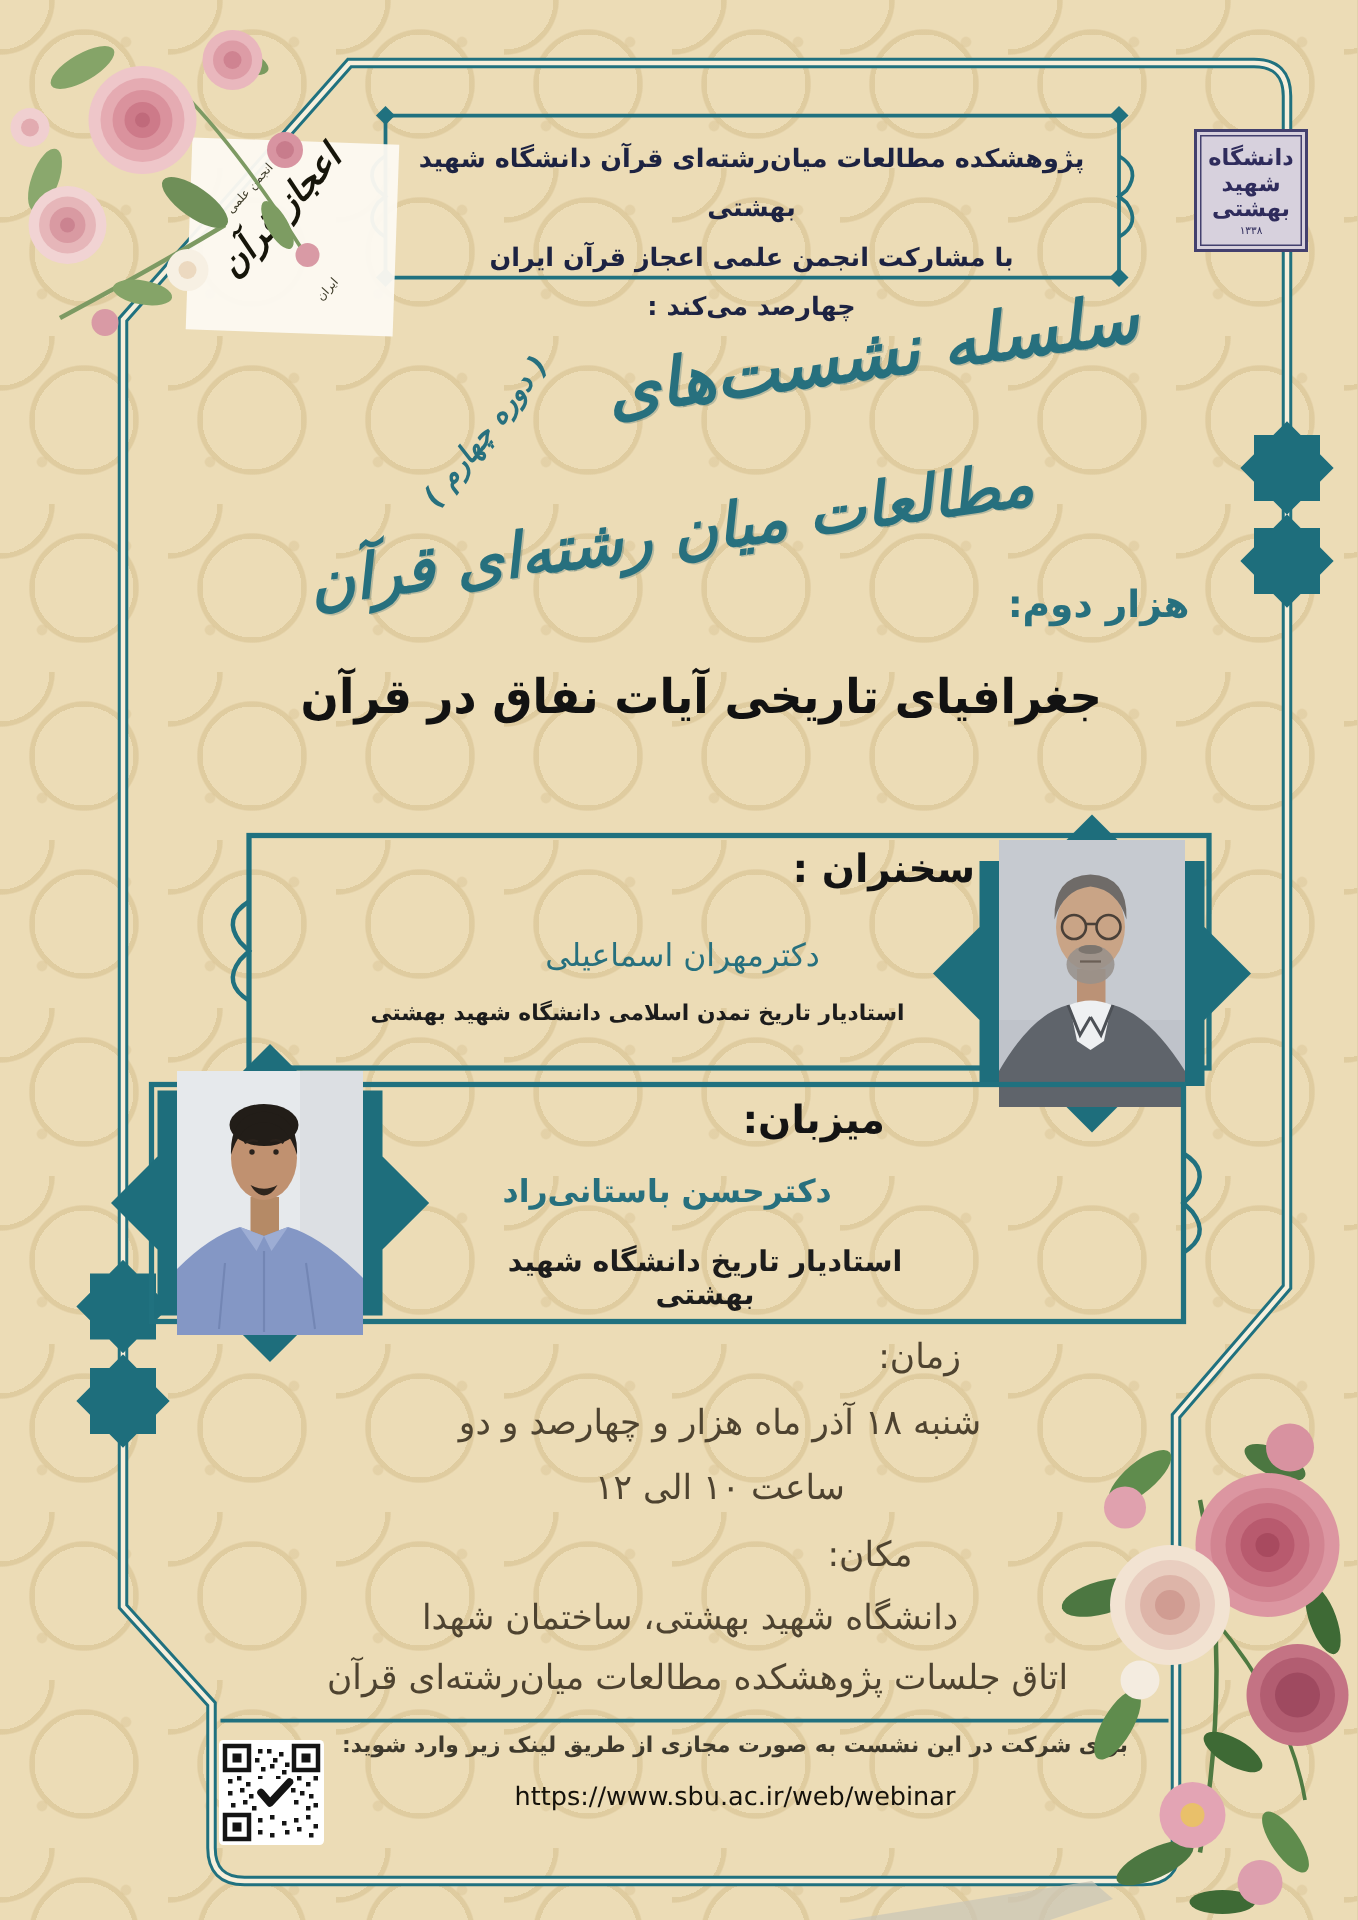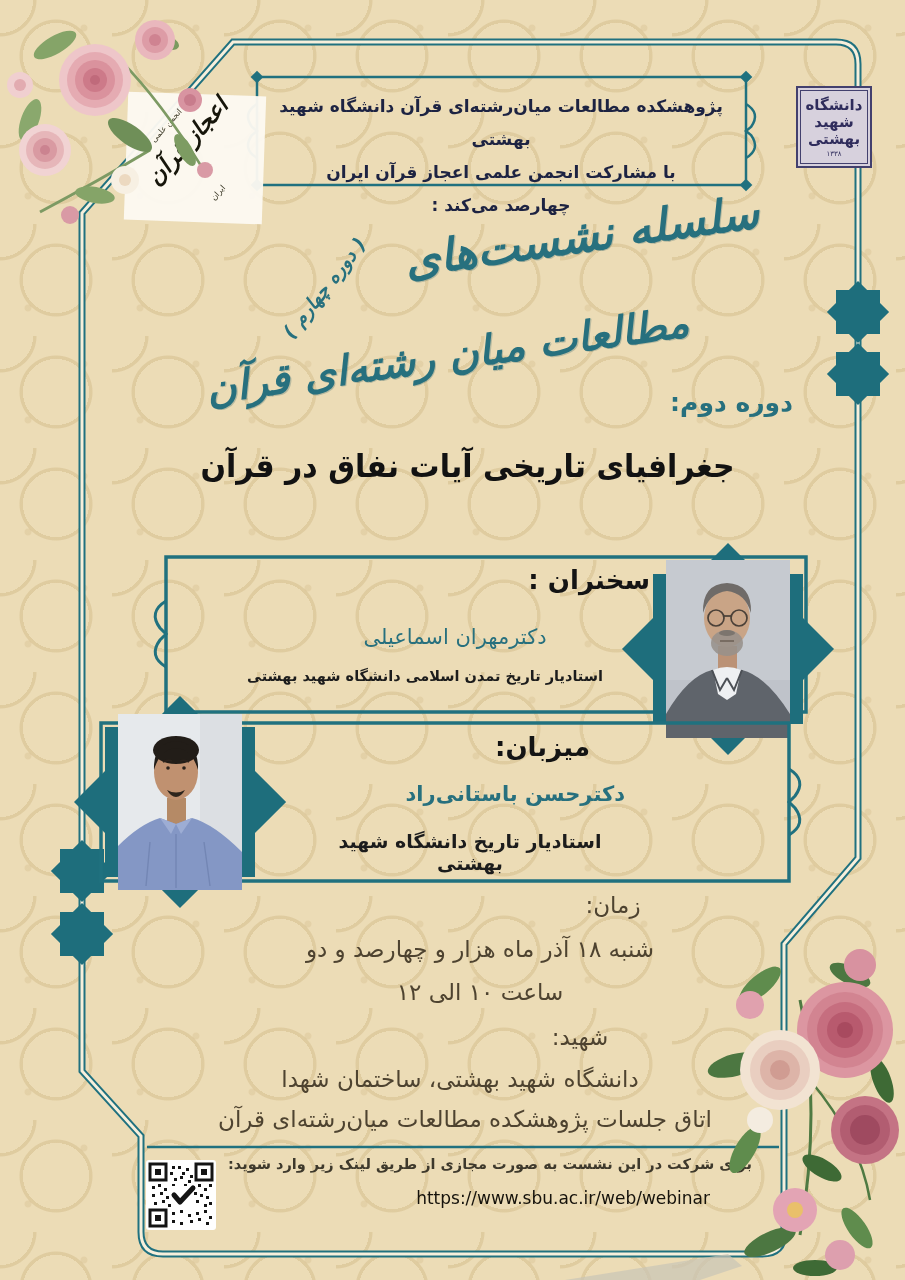--- a/index.html
+++ b/index.html
@@ -26,32 +26,32 @@
   .series2{left:190px;top:332px;width:515px;font-size:41px;text-align:center;transform:rotate(-8deg);}
   .edition{left:232px;top:292px;width:160px;font-size:19px;font-weight:bold;font-style:italic;color:#27707e;transform:rotate(-52deg);white-space:nowrap;}
   .session-label{left:615px;top:388px;width:178px;font-size:25px;font-weight:900;color:#27707e;text-align:right;}
   .main-title{left:165px;top:448px;width:605px;font-size:30px;font-weight:900;color:#121212;text-align:center;transform:scaleY(1.06);}
 
   .speaker-label{left:470px;top:565px;width:180px;font-size:26px;font-weight:900;color:#141414;}
   .speaker-name{left:315px;top:625px;width:280px;font-size:21px;font-weight:normal;color:#27707e;text-align:center;}
   .speaker-aff{left:245px;top:668px;width:360px;font-size:14.5px;font-weight:bold;color:#1c1c1c;text-align:center;}
 
   .host-label{left:495px;top:732px;width:165px;font-size:26px;font-weight:900;color:#141414;text-align:left;}
-  .host-name{left:335px;top:782px;width:290px;font-size:21px;font-weight:bold;color:#27707e;text-align:right;}
+  .host-name{left:335px;top:782px;width:290px;font-size:21px;font-weight:bold;color:#27707e;text-align:left;}
   .host-aff{left:315px;top:830px;width:310px;font-size:19px;font-weight:bold;color:#1c1c1c;text-align:center;}
 
   .time-label{left:553px;top:892px;width:120px;font-size:23px;text-align:center;}
   .time-date{left:265px;top:936px;width:430px;font-size:23px;text-align:center;}
   .time-hours{left:295px;top:979px;width:370px;font-size:23px;text-align:center;}
   .loc-label{left:520px;top:1024px;width:120px;font-size:23px;text-align:center;}
   .loc1{left:245px;top:1066px;width:430px;font-size:23px;text-align:center;}
   .loc2{left:200px;top:1106px;width:530px;font-size:23px;text-align:center;}
 
   .foot1{left:225px;top:1156px;width:530px;font-size:14.5px;font-weight:bold;color:#3e392c;text-align:center;}
-  .foot-url{left:270px;top:1188px;width:440px;font-size:17px;color:#15120b;text-align:right;direction:ltr;cursor:pointer;}
+  .foot-url{left:270px;top:1188px;width:440px;font-size:17px;color:#15120b;text-align:center;direction:ltr;cursor:pointer;}
   .foot2{left:195px;top:1221px;width:560px;font-size:12.5px;color:#5a5342;text-align:center;}
 
   .univ-logo{position:absolute;left:760px;top:86px;width:76px;height:82px;border:2px solid #43406e;background:#d7d1dd;box-sizing:border-box;padding:2px;margin-left:36px;}
   .univ-logo-inner{width:100%;height:100%;border:1px solid #43406e;box-sizing:border-box;display:flex;flex-direction:column;align-items:center;justify-content:center;direction:rtl;}
   .univ-logo-text{font-size:15px;line-height:17px;font-weight:bold;color:#2f2c5c;text-align:center;}
   .univ-logo-year{font-size:7px;color:#2f2c5c;letter-spacing:2px;margin-top:2px;}
 
   .assoc-logo{position:absolute;left:126px;top:94px;width:138px;height:128px;background:rgba(252,249,241,.96);transform:rotate(2deg);}
   .assoc-main{position:absolute;left:26px;top:76px;transform:rotate(-50deg);transform-origin:left center;font-style:italic;font-weight:bold;font-size:23px;color:#16150a;white-space:nowrap;direction:rtl;}
   .assoc-top{position:absolute;left:26px;top:44px;transform:rotate(-50deg);transform-origin:left center;font-size:8px;color:#3c3a28;white-space:nowrap;direction:rtl;}
@@ -213,36 +213,36 @@
   <div class="t header-box-text">
     <div>پژوهشکده مطالعات میان‌رشته‌ای قرآن دانشگاه شهید بهشتی</div>
     <div>با مشارکت انجمن علمی اعجاز قرآن ایران</div>
     <div>چهارصد می‌کند :</div>
   </div>
 
   <div class="t calli series1">سلسله نشست‌های</div>
   <div class="t edition">( دوره چهارم )</div>
   <div class="t calli series2">مطالعات میان رشته‌ای قرآن</div>
 
-  <div class="t session-label">دوره دوم:</div>
+  <div class="t session-label">هزار دوم:</div>
   <div class="t main-title">جغرافیای تاریخی آیات نفاق در قرآن</div>
 
   <div class="t speaker-label">سخنران :</div>
   <div class="t speaker-name">دکترمهران اسماعیلی</div>
   <div class="t speaker-aff">استادیار تاریخ تمدن اسلامی دانشگاه شهید بهشتی</div>
 
   <div class="t host-label">میزبان:</div>
   <div class="t host-name">دکترحسن باستانی‌راد</div>
   <div class="t host-aff">استادیار تاریخ دانشگاه شهید بهشتی</div>
 
   <div class="t brown time-label">زمان:</div>
   <div class="t brown time-date">شنبه ۱۸ آذر ماه هزار و چهارصد و دو</div>
   <div class="t brown time-hours">ساعت ۱۰ الی ۱۲</div>
 
-  <div class="t brown loc-label">شهید:</div>
+  <div class="t brown loc-label">مکان:</div>
   <div class="t brown loc1">دانشگاه شهید بهشتی، ساختمان شهدا</div>
   <div class="t brown loc2">اتاق جلسات پژوهشکده مطالعات میان‌رشته‌ای قرآن</div>
 
   <div class="t foot1">برای شرکت در این نشست به صورت مجازی از طریق لینک زیر وارد شوید:</div>
   <div class="t foot-url">https://www.sbu.ac.ir/web/webinar</div>
 
   <svg class="layer deco" viewBox="0 0 905 1280">
 
     <g>
       <path d="M150,150 Q100,180 40,212" fill="none" stroke="#7d9a63" stroke-width="3"></path>

